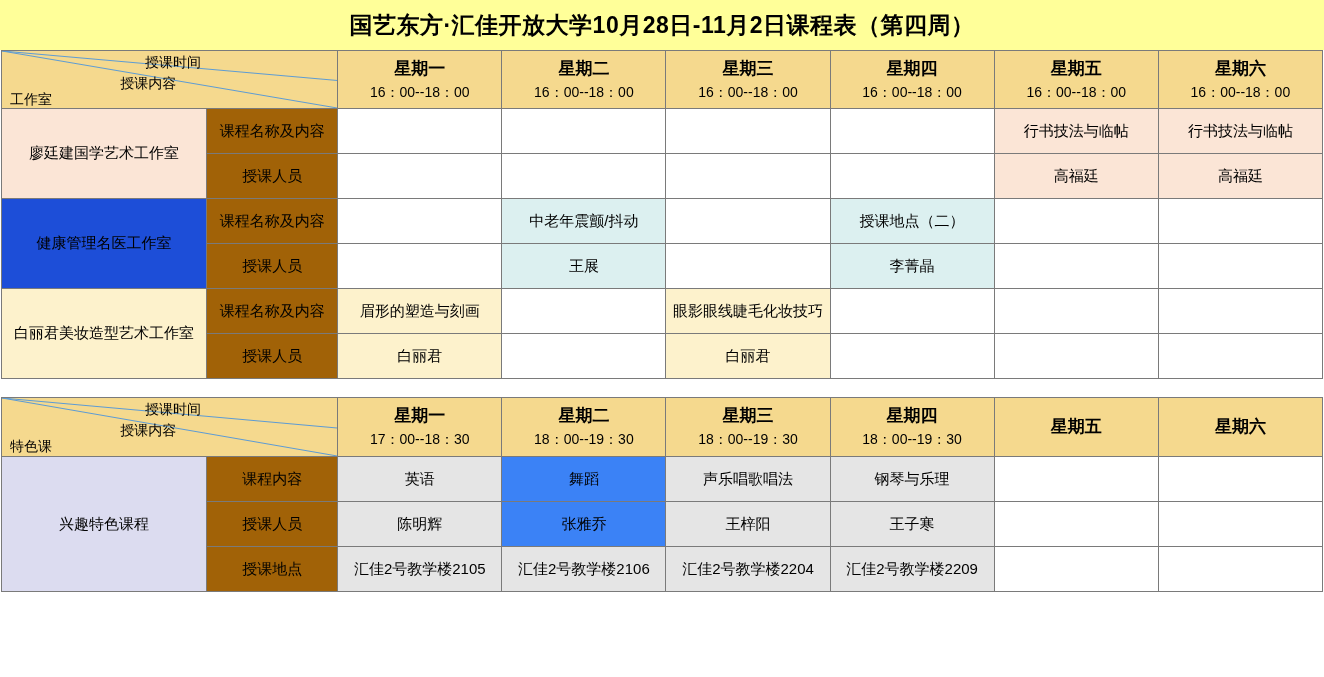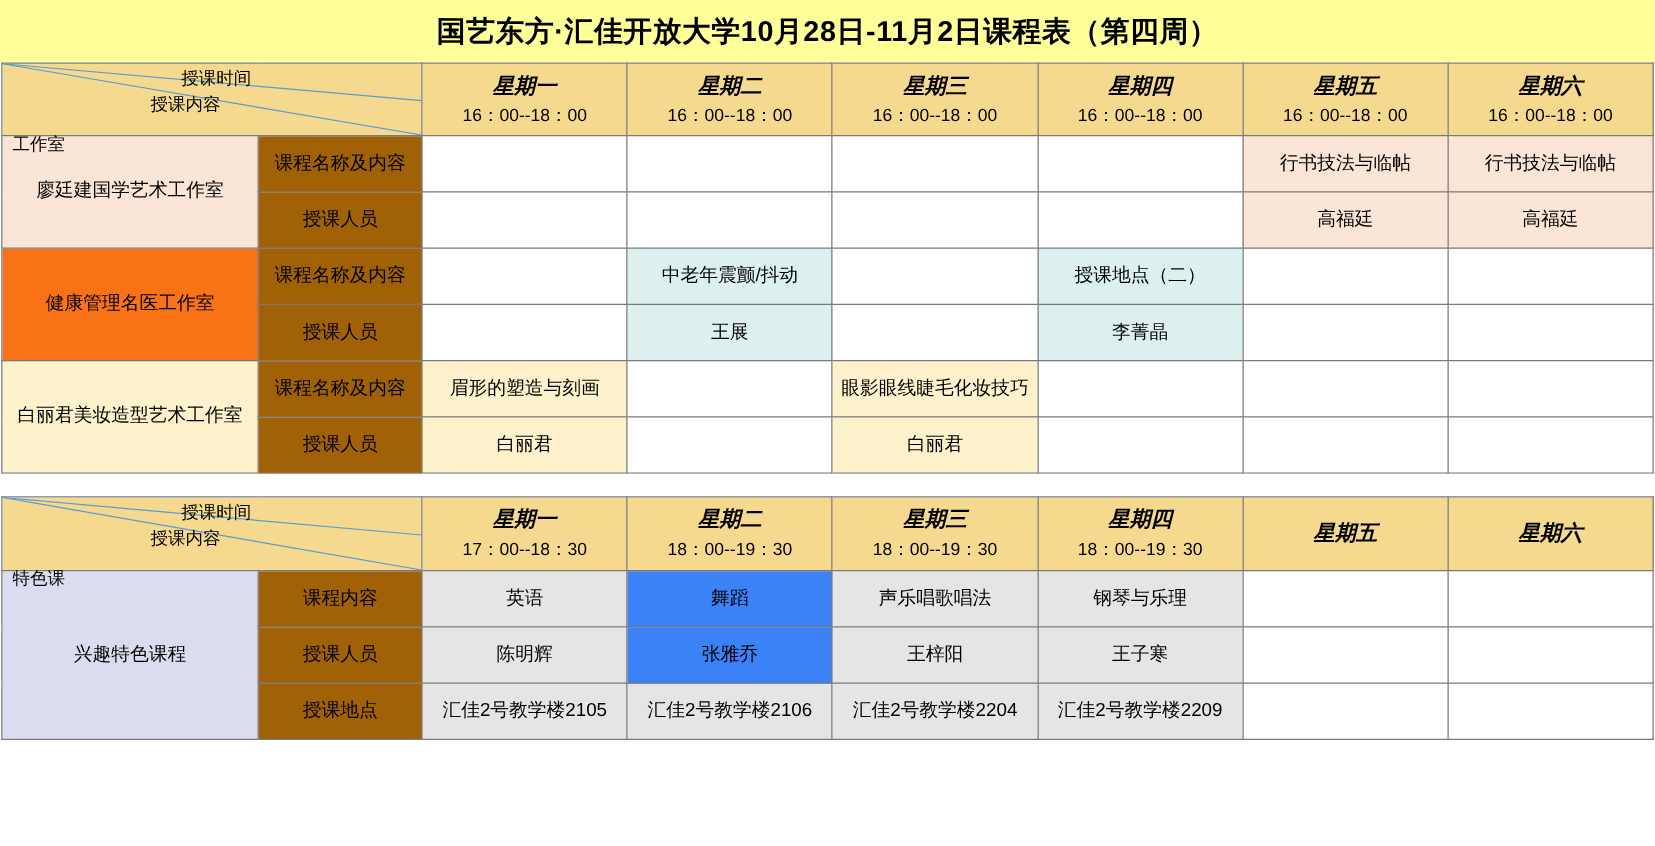--- a/index.html
+++ b/index.html
@@ -72,38 +72,38 @@
     width: 100%;
     height: 100%;
   }
   .corner .lbl {
     position: absolute;
     font-size: 14px;
     white-space: nowrap;
   }
   .corner .lbl-time    { top: 3px;  left: 50%; transform: translateX(-44%); }
   .corner .lbl-content { top: 24px; left: 50%; transform: translateX(-88%); }
-  .corner .lbl-studio  { top: 56px; left: 8px; }
+  .corner .lbl-studio  { top: 40px; left: 8px; }
 
   .dayhead {
     background: #f5d98e;
     font-weight: bold;
     font-size: 17px;
     height: 58px;
   }
-  .dayhead .dname { display: block; font-weight: bold; font-size: 17px; font-style: italic; }
+  .dayhead .dname { display: block; font-weight: bold; font-size: 17px; }
   .dayhead .dtime { display: block; font-weight: normal; font-size: 14px; margin-top: 5px; }
   .dayhead.nosub .dname { line-height: 54px; }
 
   
   .studio {
     font-size: 15px;
   }
   .st-peach  { background: #fbe5d6; }
-  .st-cyan   { background: #f97316; }
+  .st-cyan   { background: #1d4ed8; }
   .st-yellow { background: #fdf2cc; }
   .st-purple { background: #dcdcf0; }
 
   .rowlabel {
     background: #a16207;
     font-size: 15px;
   }
 
   .cell { background: #ffffff; height: 45px; }
   .c-peach  { background: #fbe5d6; }

